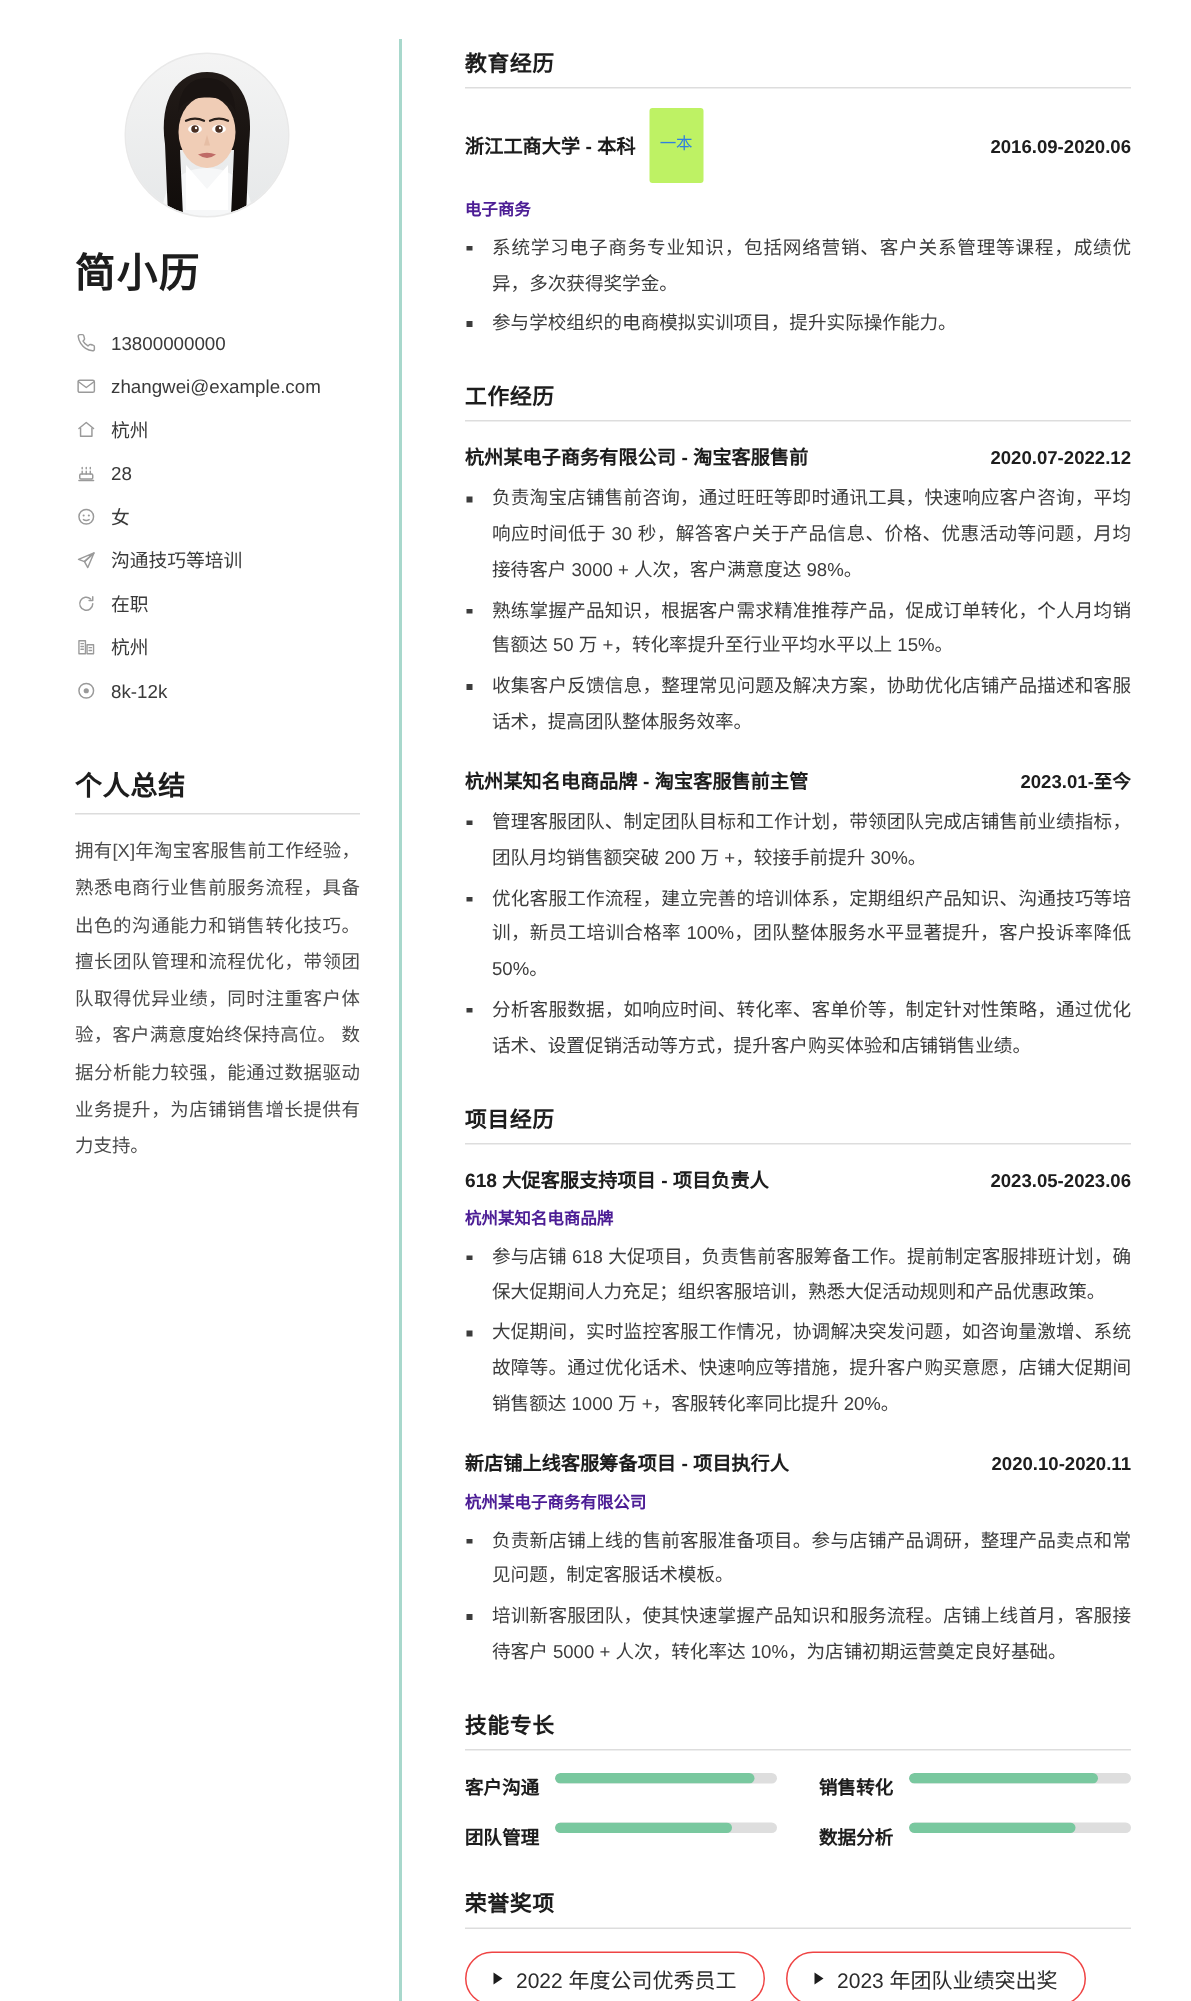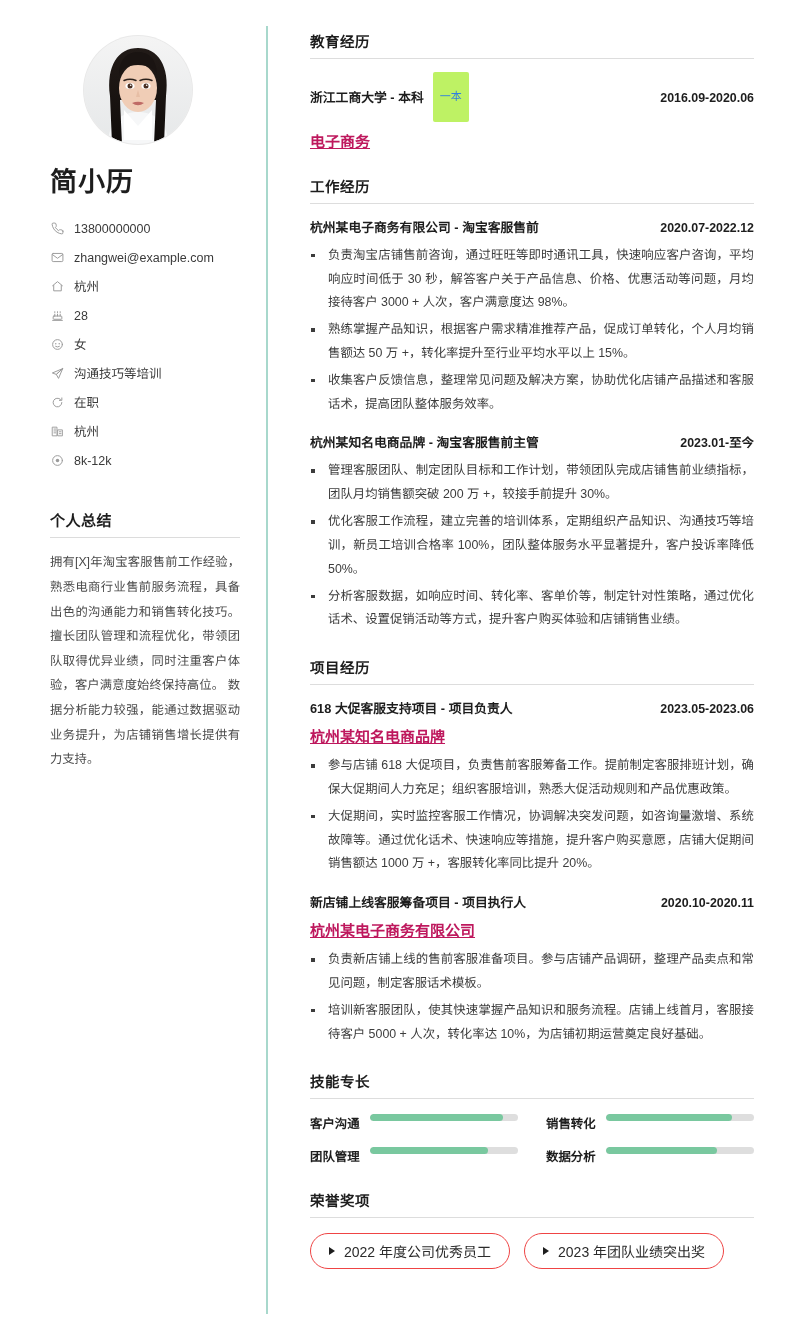--- a/index.html
+++ b/index.html
@@ -85,21 +85,21 @@
     display: inline-flex;
     align-items: center;
     justify-content: center;
     color: #9a9a9a;
   }
   .contact-item .ic svg { width: 13px; height: 13px; display: block; }
   .contact-text { white-space: nowrap; }
 
   .side-section { margin-top: 34px; margin-left: 14px; }
   .side-title {
-    font-size: 15px;
+    font-size: 18px;
     font-weight: bold;
     color: #1d1d1d;
     margin: 0 0 9px 0;
     padding-bottom: 7px;
     border-bottom: 1px solid #dcdcdc;
     letter-spacing: .5px;
   }
   .side-body {
     font-size: 12.3px;
     line-height: 2.0;
@@ -156,25 +156,24 @@
     line-height: 1.25;
   }
   .entry-date {
     font-size: 12.4px;
     font-weight: bold;
     color: #1d1d1d;
     white-space: nowrap;
     flex: 0 0 auto;
   }
   .entry-sub {
-    font-size: 15px;
-    font-weight: bold;
-    color: #be185d;
+    font-size: 11px;
+    font-weight: bold;
+    color: #4c1d95;
     margin: 0 0 8px 0;
-    text-decoration: underline;
   }
   .bullets {
     list-style: none;
     margin: 0;
     padding: 0;
   }
   .bullets li {
     position: relative;
     padding-left: 18px;
     font-size: 12.4px;
@@ -415,20 +414,24 @@
 
       <div class="entry">
         <div class="entry-head">
           <div class="entry-title">
             <span>浙江工商大学 - 本科</span>
             <span class="badge">一本</span>
           </div>
           <div class="entry-date">2016.09-2020.06</div>
         </div>
         <div class="entry-sub">电子商务</div>
+        <ul class="bullets">
+          <li>系统学习电子商务专业知识，包括网络营销、客户关系管理等课程，成绩优异，多次获得奖学金。</li>
+          <li>参与学校组织的电商模拟实训项目，提升实际操作能力。</li>
+        </ul>
       </div>
     </section>
 
     <section class="section">
       <h2 class="section-title">工作经历</h2>
 
       <div class="entry">
         <div class="entry-head">
           <div class="entry-title">
             <span>杭州某电子商务有限公司 - 淘宝客服售前</span>

